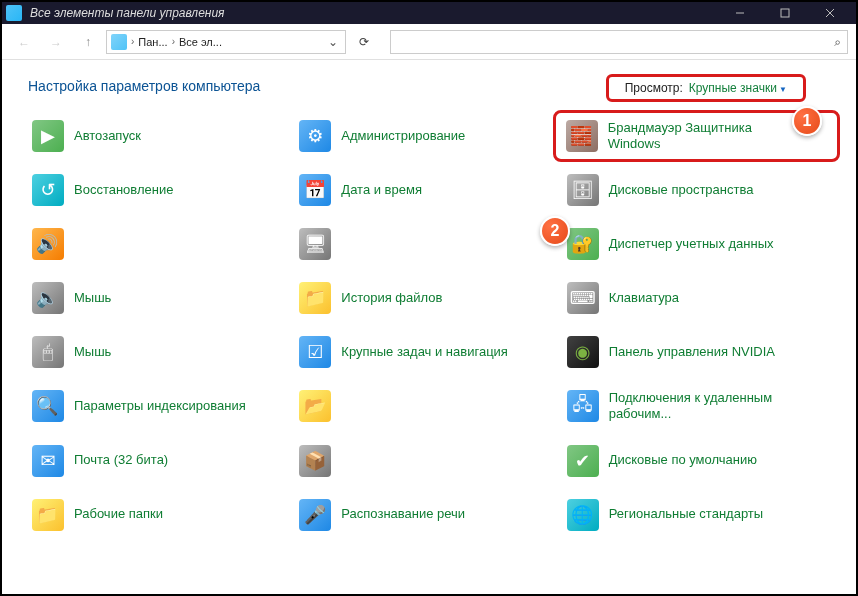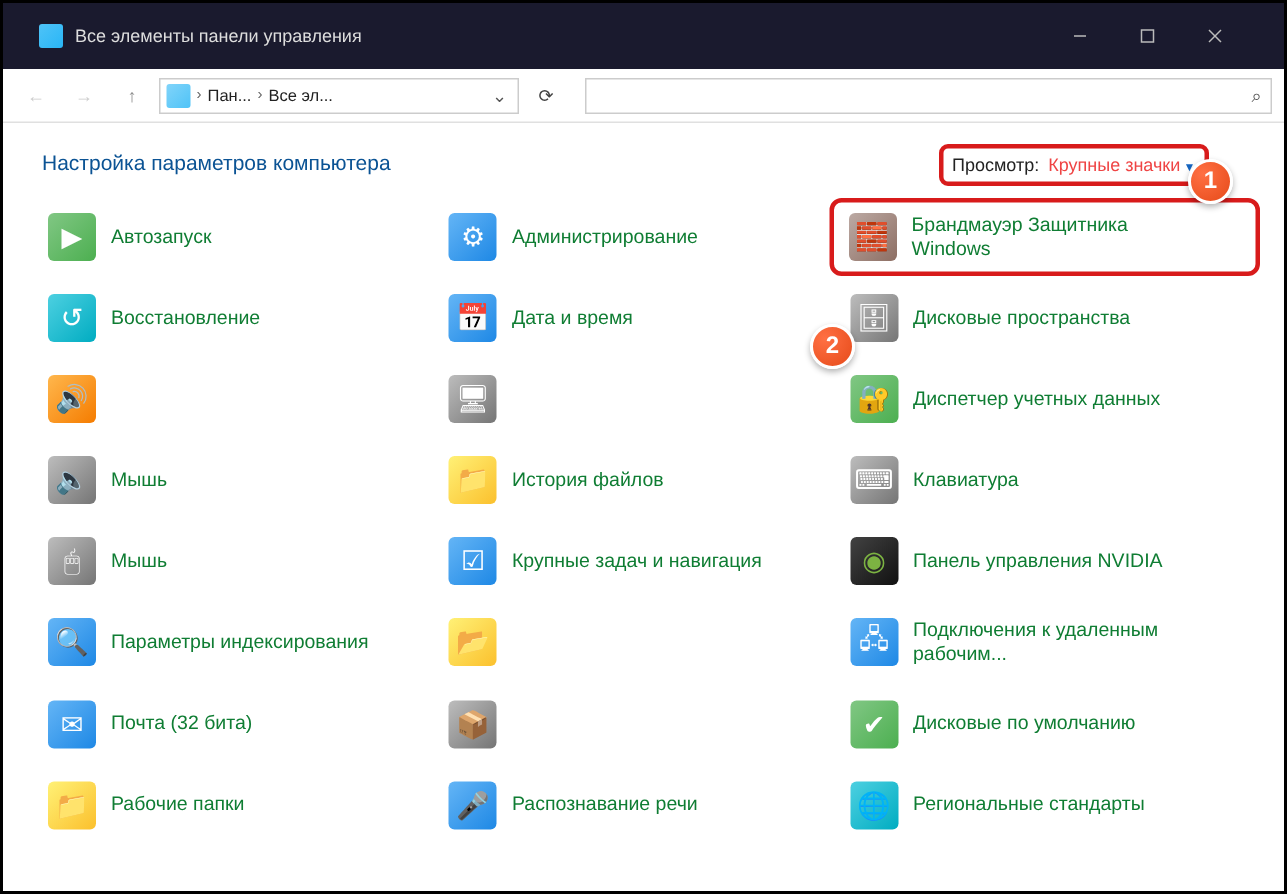--- a/index.html
+++ b/index.html
@@ -1,41 +1,41 @@
 <!DOCTYPE html>
 <html><head>
 <meta charset="utf-8">
 <style>
   * { box-sizing: border-box; margin: 0; padding: 0; }
   body { font-family: "Segoe UI", Tahoma, sans-serif; font-size: 12px; background: #fff; width: 858px; height: 596px; overflow: hidden; border: 2px solid #000; position: relative; }
 
-  .titlebar { height: 44px; background: #1a1a2e; color: #ccc; display: flex; align-items: center; padding: 0 24px; }
+  .titlebar { height: 22px; background: #1a1a2e; color: #ccc; display: flex; align-items: center; padding: 0 4px; font-style: italic; }
   .titlebar .app-icon { width: 16px; height: 16px; background: linear-gradient(135deg,#4fc3f7,#29b6f6); margin-right: 8px; border-radius: 2px; position: relative; }
   .titlebar .title { flex: 1; font-size: 12px; color: #ddd; }
   .titlebar .win-btn { width: 45px; height: 30px; display: flex; align-items: center; justify-content: center; color: #bbb; cursor: pointer; }
   .titlebar .win-btn svg { width: 10px; height: 10px; }
 
   .navbar { height: 36px; border-bottom: 1px solid #e0e0e0; display: flex; align-items: center; padding: 0 8px; gap: 4px; }
   .nav-btn { width: 28px; height: 28px; display: flex; align-items: center; justify-content: center; color: #888; cursor: pointer; border-radius: 2px; }
   .nav-btn.disabled { color: #ccc; }
   .address { flex: 1; height: 24px; border: 1px solid #ccc; display: flex; align-items: center; padding: 0 4px; gap: 4px; max-width: 240px; }
   .address .crumb-icon { width: 16px; height: 16px; background: linear-gradient(135deg,#81d4fa,#4fc3f7); border-radius: 2px; display:inline-block; }
   .address .sep { color: #666; font-size: 10px; }
   .address .crumb { color: #222; font-size: 11px; white-space: nowrap; }
   .address .dd { color: #555; margin-left: auto; width: 16px; text-align: center; }
   .refresh { width: 28px; height: 28px; display:flex; align-items:center; justify-content:center; color:#444; }
   .search { flex: 1; height: 24px; border: 1px solid #ccc; margin-left: 8px; display: flex; align-items: center; padding: 0 6px; color: #888; position: relative; }
   .search .mag { position: absolute; right: 6px; color: #555; }
 
   .content { padding: 18px 26px 0 26px; height: calc(100% - 66px); overflow: hidden; position: relative; }
   .header-row { display: flex; align-items: flex-end; margin-bottom: 22px; position: relative; }
   .page-title { color: #0b5394; font-size: 14px; font-weight: 400; }
-  .view-box { position: absolute; right: 24px; top: -4px; border: 3px solid #d81b1b; border-radius: 6px; padding: 4px 6px; display: flex; align-items: center; gap: 6px; }
+  .view-box { position: absolute; right: 24px; top: -4px; border: 3px solid #d81b1b; border-radius: 6px; padding: 4px 16px; display: flex; align-items: center; gap: 6px; }
   .view-label { color: #222; font-size: 12px; }
-  .view-value { color: #ef4444; font-size: 12px; }
+  .view-value { color: #15803d; font-size: 12px; }
   .view-value::after { content: " ▼"; font-size: 8px; color: #1565c0; }
 
   .grid { display: grid; grid-template-columns: repeat(3, 1fr); column-gap: 0; row-gap: 14px; }
   .item { display: flex; align-items: center; gap: 10px; padding: 4px; cursor: pointer; }
   .icon-ph { width: 32px; height: 32px; flex-shrink: 0; border-radius: 4px; display: flex; align-items: center; justify-content: center; font-size: 18px; color: #fff; }
   .item .label { color: #0f7d33; font-size: 13px; line-height: 1.25; max-width: 180px; }
 
   .highlight-box { border: 3px solid #d81b1b; border-radius: 8px; padding: 6px 10px; margin: -6px -10px; }
 
   .callout { position: absolute; width: 30px; height: 30px; border-radius: 50%; background: radial-gradient(circle at 30% 30%, #ff7043, #e64a19); color: #fff; font-weight: bold; font-size: 16px; display: flex; align-items: center; justify-content: center; border: 2px solid #fff; box-shadow: 0 2px 4px rgba(0,0,0,.3); z-index: 10; }

